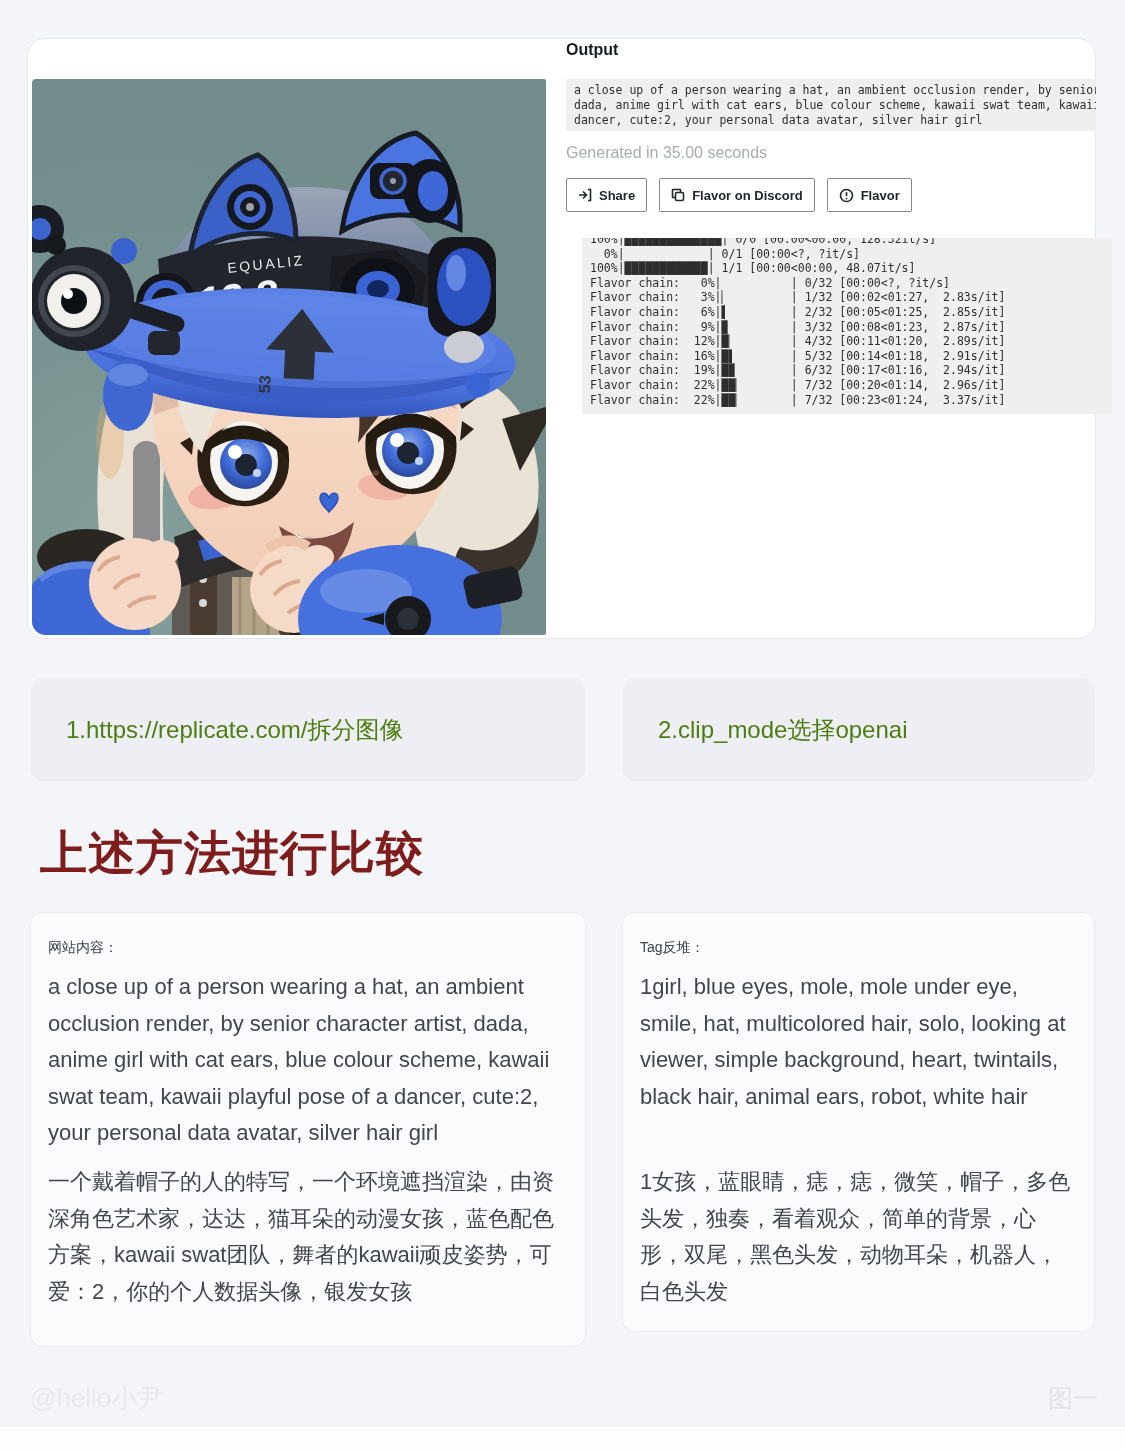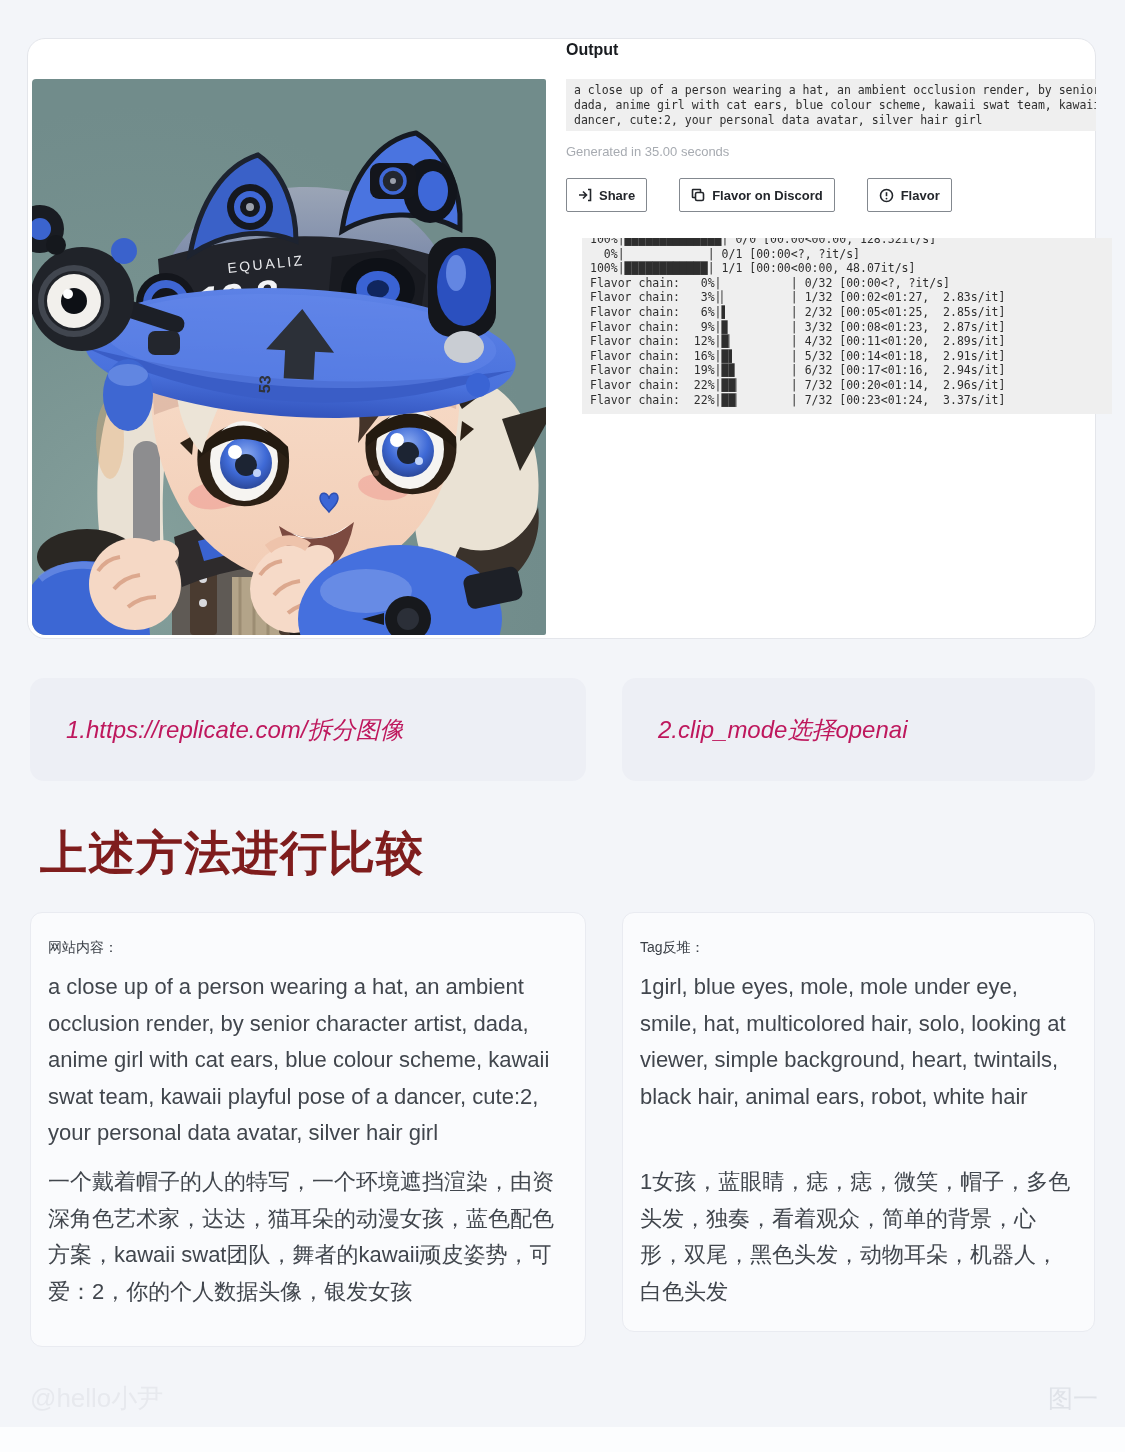--- a/index.html
+++ b/index.html
@@ -10,34 +10,34 @@
   
   .top-card { left:27px; top:38px; width:1069px; height:601px; background:#ffffff;
               border:1px solid #e4e6eb; border-radius:18px; }
   .artwork { position:absolute; left:4px; top:40px; width:514px; height:556px;
              border-radius:4px 2px 2px 14px; overflow:hidden; }
   .artwork svg { display:block; }
   .output-title { position:absolute; left:538px; top:2px; font-size:16px; font-weight:700; color:#191c20;text-align:right; }
   .prompt-box { position:absolute; left:538px; top:40px; width:530px; height:52px; background:#efefef;
                 font-family:"DejaVu Sans Mono", monospace; font-size:11.5px; line-height:14.8px;
                 color:#2e2e2e; padding:4px 8px; white-space:pre; overflow:hidden; }
-  .generated { position:absolute; left:538px; top:105px; font-size:13px; color:#a7abb1; }
-  .btn-row { position:absolute; left:538px; top:139px; display:flex; gap:32px; }
+  .generated { position:absolute; left:538px; top:105px; font-size:16px; color:#a7abb1; }
+  .btn-row { position:absolute; left:538px; top:139px; display:flex; gap:12px; }
   .btn { height:34px; background:#fff; border:1px solid #83888f; border-radius:2px;
          display:inline-flex; align-items:center; gap:7px; padding:0 11px;
          font-size:13px; font-weight:600; color:#23262b; cursor:pointer; font-family:inherit; }
   .btn svg { flex:0 0 auto; }
   .log-box { position:absolute; left:554px; top:199px; width:530px; height:176px; background:#efefef;
              overflow:hidden; }
   .log-box pre { font-family:"DejaVu Sans Mono", monospace; font-size:11.5px; line-height:14.6px;
                  color:#2e2e2e; white-space:pre; margin:-6px 0 0 8px; }
 
   
   .step-card { background:#edeff5; border-radius:14px; height:103px; display:flex; align-items:center; }
-  .step-card span { font-size:24px; color:#be185d; padding-left:36px;font-style:italic; }
+  .step-card span { font-size:24px; color:#4d7c0f; padding-left:36px; }
   .step1 { left:30px; top:678px; width:556px; }
   .step2 { left:622px; top:678px; width:473px; }
 
   
   .heading { left:40px; top:822px; font-size:47px; font-weight:800; color:#7f1d1d; letter-spacing:1px; }
 
   
   .cmp { background:#fafbfd; border:1px solid #e9ebf1; border-radius:12px; padding:26px 17px; }
   .cmp-left  { left:30px;  top:912px; width:556px; height:435px; }
   .cmp-right { left:622px; top:912px; width:473px; height:420px; }

